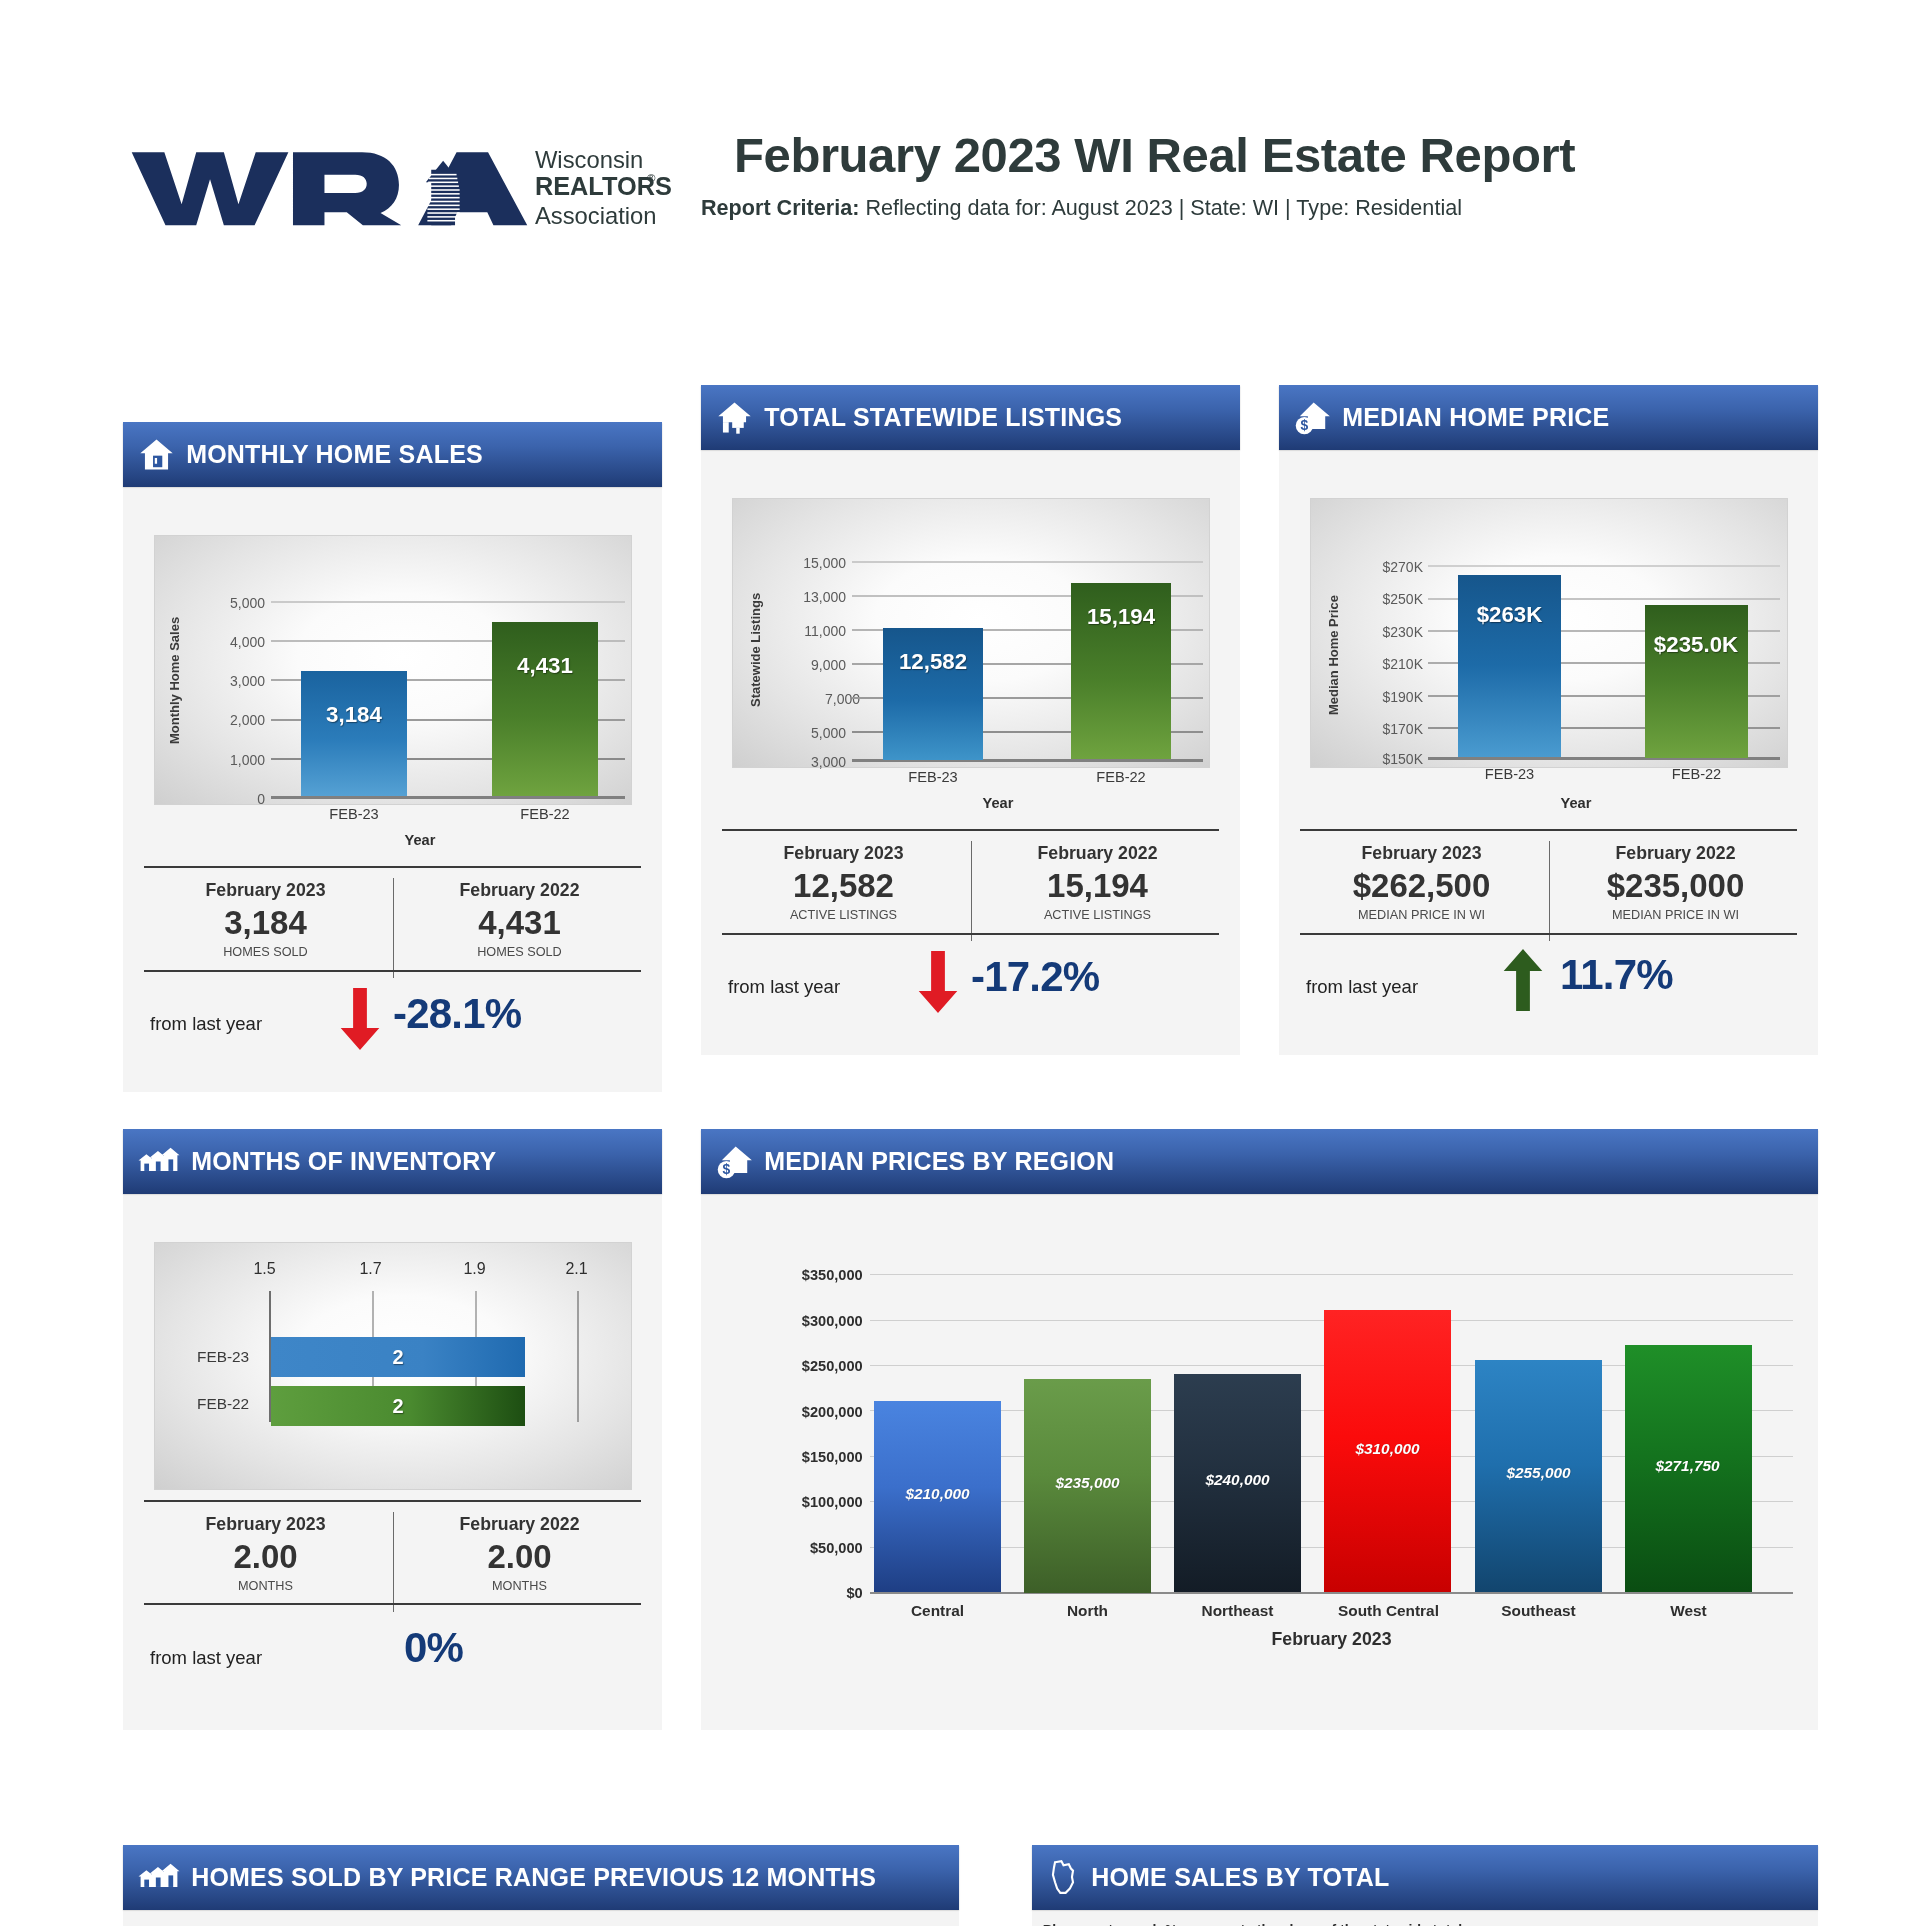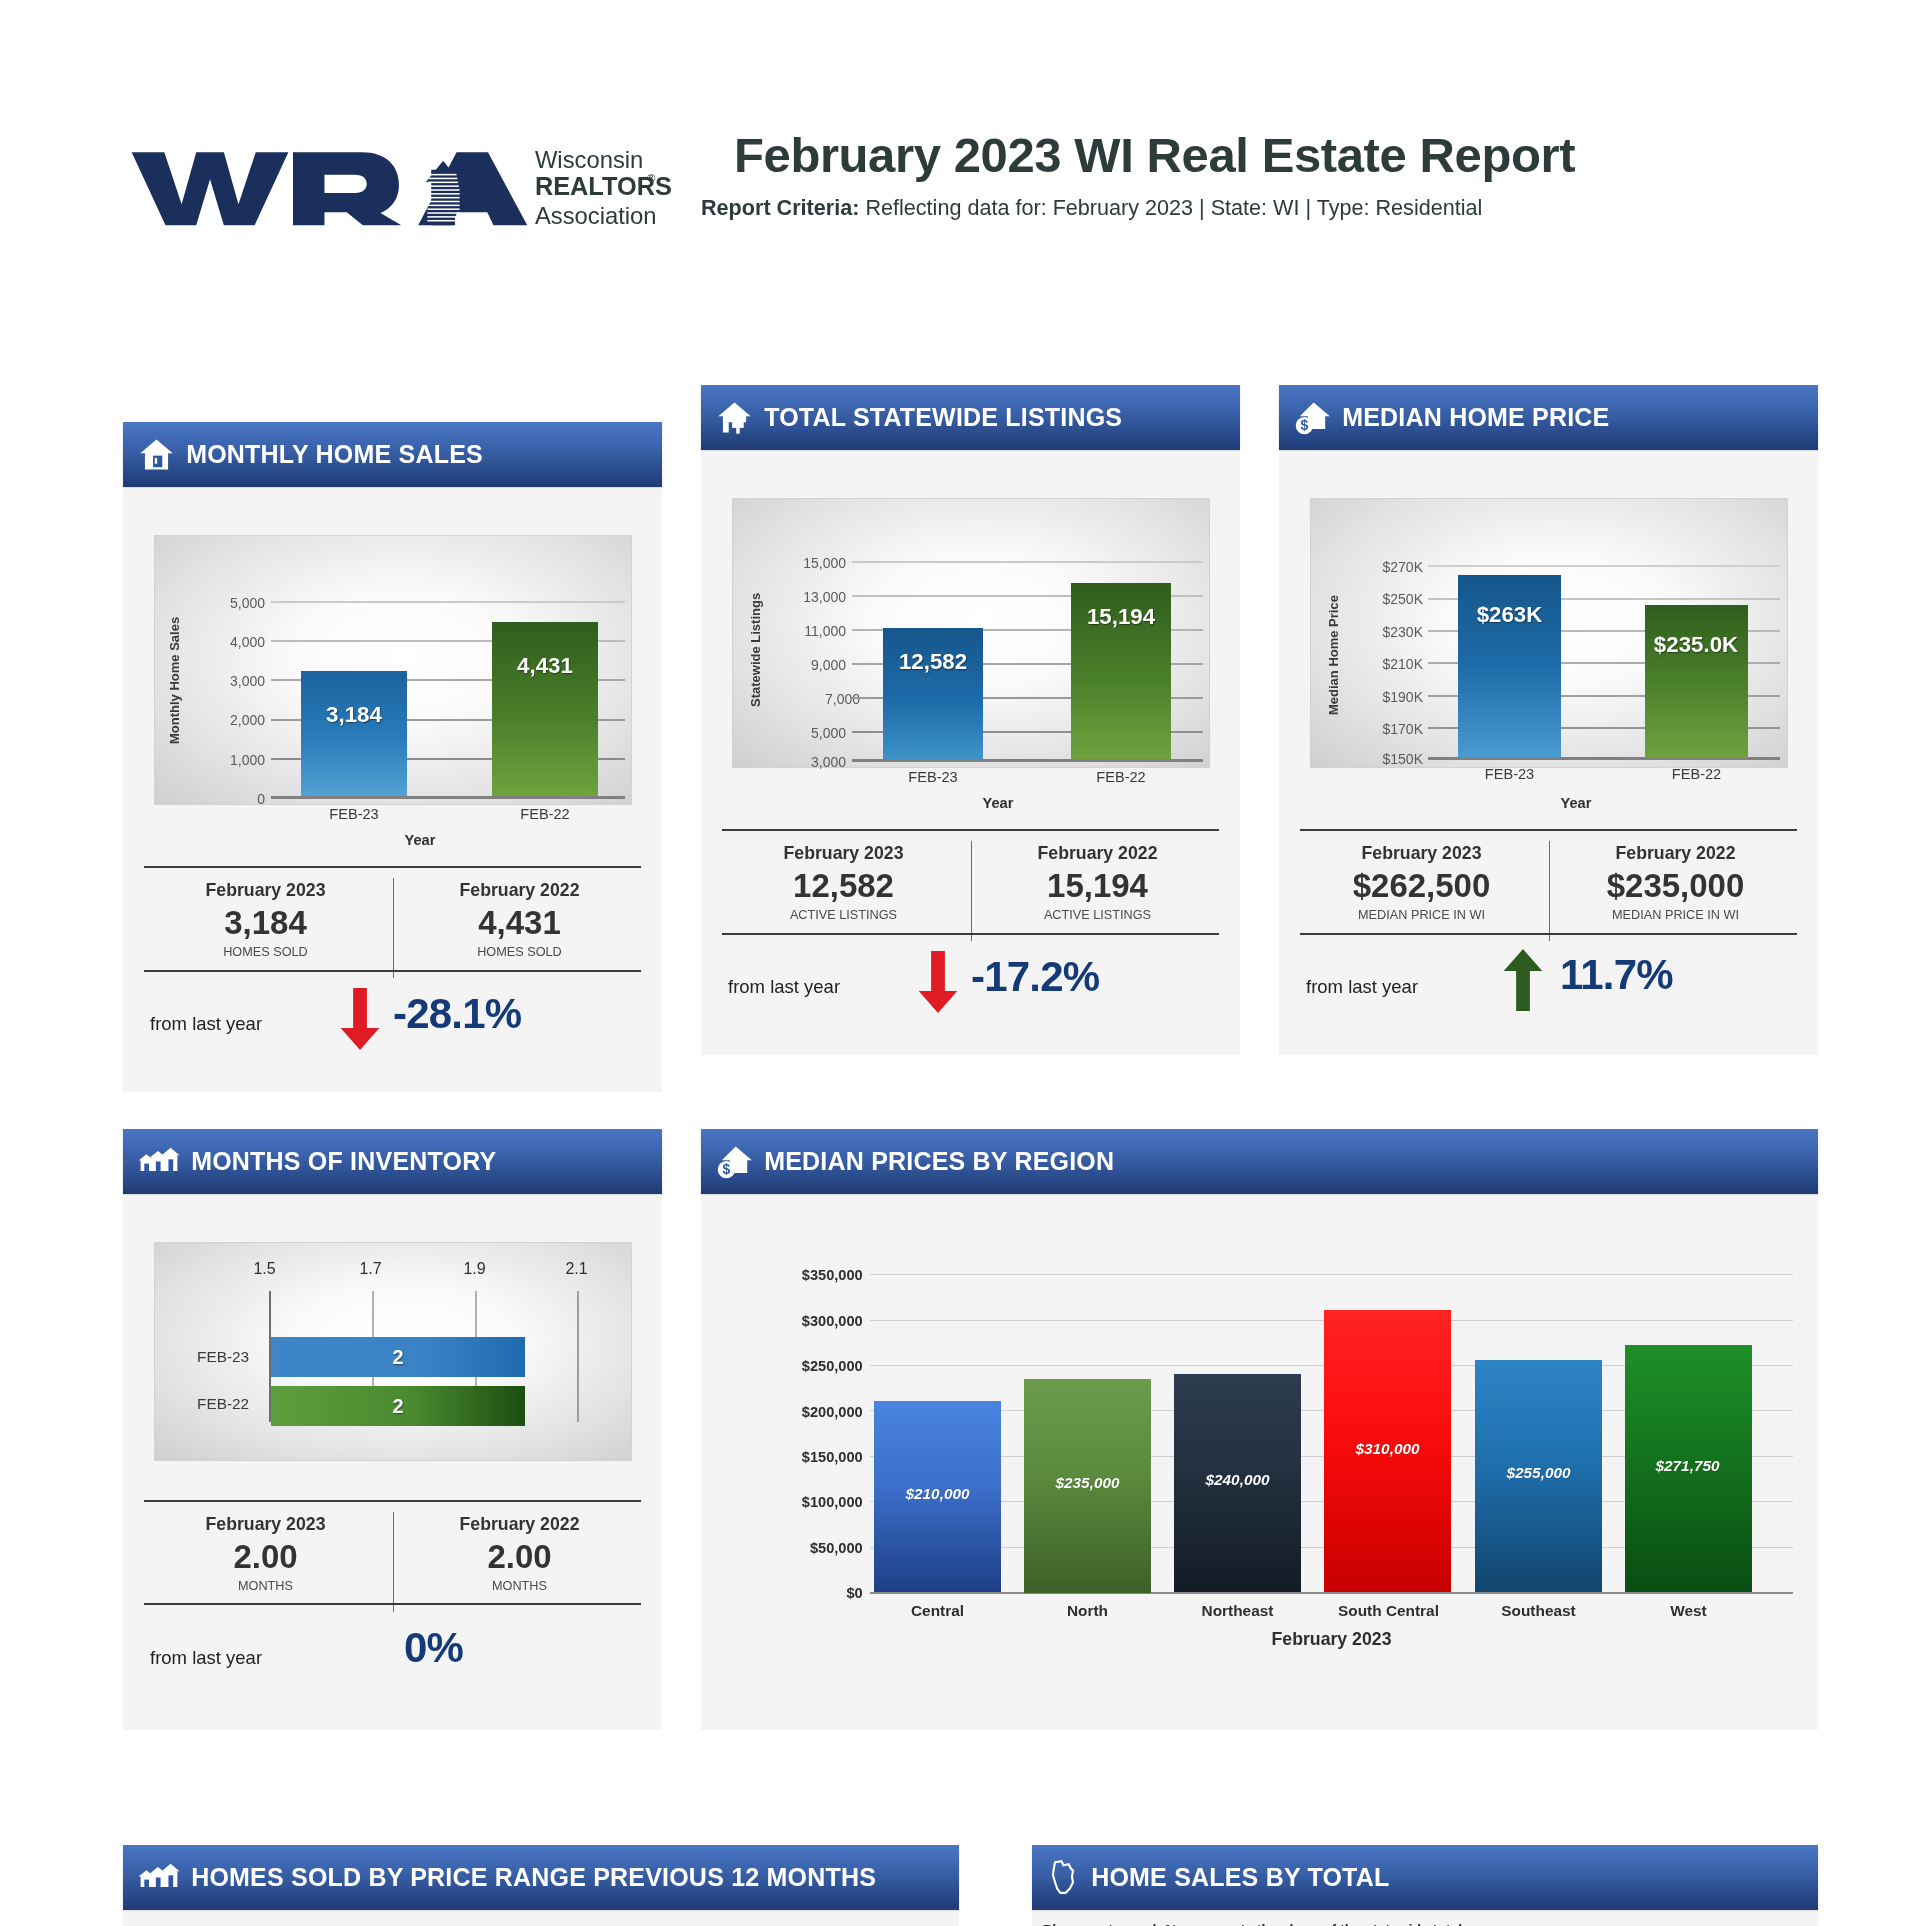--- a/index.html
+++ b/index.html
@@ -142,21 +142,21 @@
           <rect x="780" y="216" width="84" height="4"></rect>
         </g>
       </g>
       <text x="1060" y="80" font-family="Liberation Sans, sans-serif" font-size="62" fill="#2e3b3b">Wisconsin</text>
       <text x="1060" y="152" font-family="Liberation Sans, sans-serif" font-size="66" font-weight="bold" fill="#2e3b3b">REALTORS</text>
       <text x="1352" y="118" font-family="Liberation Sans, sans-serif" font-size="30" fill="#2e3b3b">®</text>
       <text x="1060" y="226" font-family="Liberation Sans, sans-serif" font-size="62" fill="#2e3b3b">Association</text>
     </svg>
   </div>
   <div class="head-title">February 2023 WI Real Estate Report</div>
-  <div class="head-sub"><b>Report Criteria:</b><span> Reflecting data for: February 2023 | State: WI | Type: Residential</span></div>
+  <div class="head-sub"><b>Report Criteria:</b><span> Reflecting data for: August 2023 | State: WI | Type: Residential</span></div>
 </div>
 
 <div class="card" style="left:123px; top:385px; width:539px; height:670px;margin-top:37px;">
   <div class="card-head">
     <svg class="hicon" width="37" height="37" viewBox="0 0 64 64">
       <path fill="#fff" d="M32 6 L60 30 L52 30 L52 58 L12 58 L12 30 L4 30 Z"></path>
       <rect x="26" y="34" width="16" height="20" fill="#2d57a0"></rect>
       <rect x="29" y="38" width="4" height="10" fill="#fff"></rect>
     </svg>
     <span class="htitle">MONTHLY HOME SALES</span>
@@ -313,21 +313,21 @@
       <path fill="#fff" d="M16 18 L31 30 L27 30 L27 50 L5 50 L5 30 L1 30 Z"></path>
       <rect x="12" y="36" width="9" height="14" fill="#2d57a0"></rect>
       <path fill="#fff" d="M38 12 L54 25 L50 25 L50 50 L26 50 L26 25 L22 25 Z"></path>
       <rect x="34" y="32" width="9" height="18" fill="#2d57a0"></rect>
       <path fill="#fff" d="M62 6 L79 20 L75 20 L75 50 L49 50 L49 20 L45 20 Z"></path>
       <rect x="58" y="28" width="9" height="22" fill="#2d57a0"></rect>
     </svg>
     <span class="htitle">MONTHS OF INVENTORY</span>
   </div>
   <div class="card-body">
-    <div class="plot-panel" style="left:31px; top:48px; width:478px; height:219px;">
+    <div class="plot-panel" style="left:31px; top:48px; width:478px; height:248px;">
       <div class="hxtick" style="left:71px; top:17.3px; width:77px;">1.5</div>
       <div class="hxtick" style="left:177px; top:17.3px; width:77px;">1.7</div>
       <div class="hxtick" style="left:281px; top:17.3px; width:77px;">1.9</div>
       <div class="hxtick" style="left:383px; top:17.3px; width:77px;">2.1</div>
       <div class="vgrid" style="left:114px; top:48px; height:131px; background:#6e6e6e;"></div>
       <div class="vgrid" style="left:217px; top:48px; height:131px; background:#b2b2b2;"></div>
       <div class="vgrid" style="left:320px; top:48px; height:131px; background:#b2b2b2;"></div>
       <div class="vgrid" style="left:422px; top:48px; height:131px; background:#9e9e9e;"></div>
       <div class="hcat" style="left:42px; top:105px;">FEB-23</div>
       <div class="hcat" style="left:42px; top:152px;">FEB-22</div>

